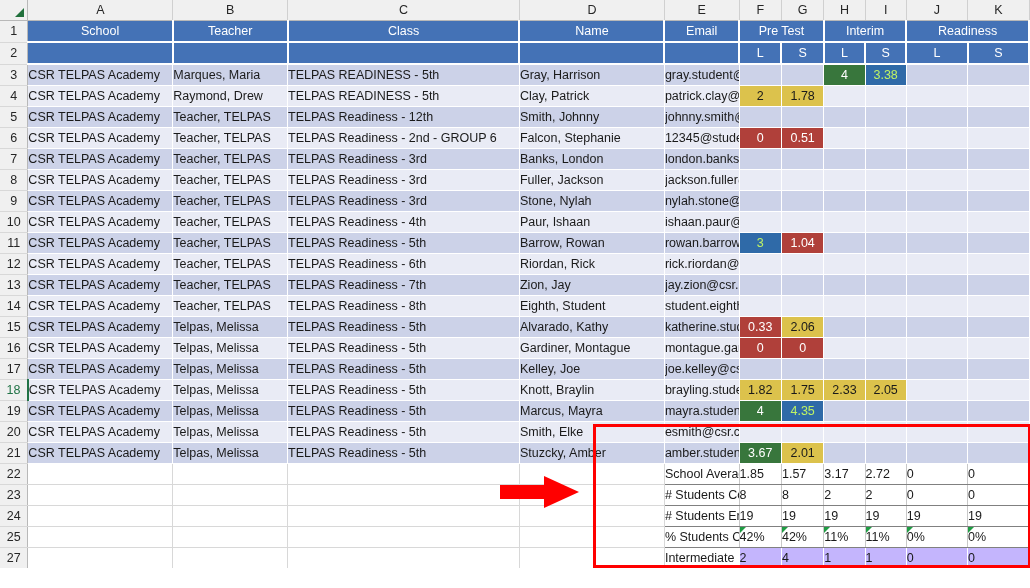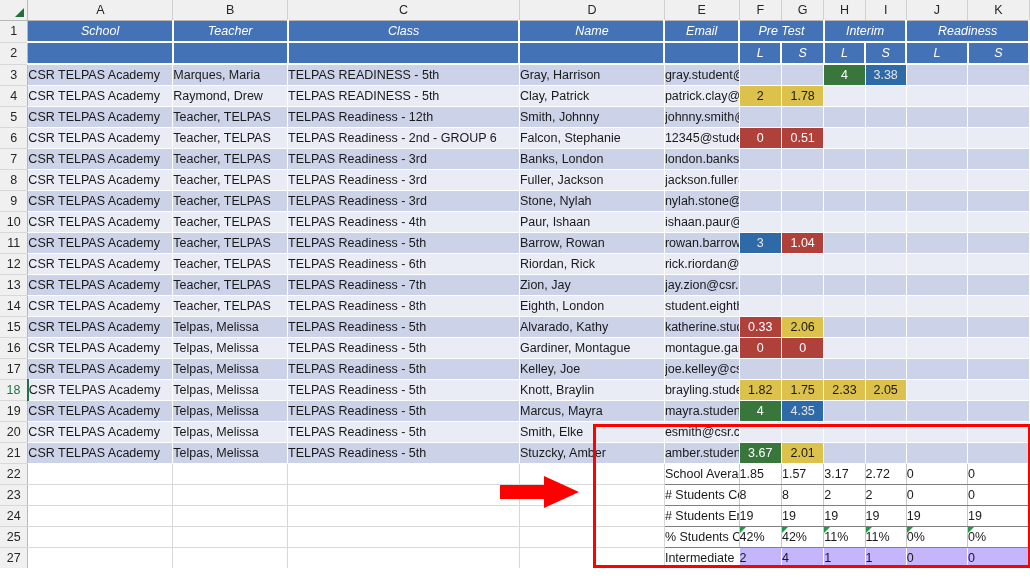--- a/index.html
+++ b/index.html
@@ -39,34 +39,33 @@
     font-size:11.5px;width:25px;
     border-right:1px solid #b8b8b8;border-bottom:1px solid #d8d8d8;
   }
   .rowhead.active{color:#217346;font-weight:normal;border-right:2px solid #217346;background:#f0f0f0;margin-left:14px;}
 
   
   .hdr{
     background:#4472b6;color:#ffffff;font-weight:bold;text-align:center;
     border-right:2px solid #ffffff;border-bottom:2px solid #ffffff;
     font-size:12.5px;
-    font-style:italic;
   }
   .hdr.sub{font-size:12.5px;}
 
   
   .band-a{background:#ccd2e8;}
   .band-b{background:#e9ebf5;}
   .cell{padding-left:4px;border-bottom:1px solid #ffffff;border-right:1px solid #ffffff;}
   .cell.score{text-align:center;padding-left:0;}
 
   
   .sc-red   {background:#b0403a;color:#ffffff;}
   .sc-yel   {background:#dcc24c;color:#1a1a1a;}
-  .sc-blue  {background:#2f6aa8;color:#e5e5e5;}
+  .sc-blue  {background:#2f6aa8;color:#bef264;}
   .sc-green {background:#38763c;color:#ffffff;}
 
   
   .sum-label{
     background:#ffffff;text-align:left;padding-left:6px;font-weight:bold;
     border-bottom:1px solid #808080;color:#1a1a1a;
   }
   .sum-label.plain{font-weight:normal;}
   .sum-val{
     background:#ffffff;text-align:left;border-bottom:1px solid #808080;
@@ -304,21 +303,21 @@
           <td class="cell score band-a"></td>
           <td class="cell score band-a"></td>
           <td class="cell score band-a"></td>
           <td class="cell score band-a"></td>
         </tr>
         <tr>
           <td class="rowhead">14</td>
           <td class="cell band-b">CSR TELPAS Academy</td>
           <td class="cell band-b">Teacher, TELPAS</td>
           <td class="cell band-b">TELPAS Readiness - 8th</td>
-          <td class="cell band-b">Eighth, London</td>
+          <td class="cell band-b">Eighth, Student</td>
           <td class="cell band-b">student.eighth@csr.com</td>
           <td class="cell score band-b"></td>
           <td class="cell score band-b"></td>
           <td class="cell score band-b"></td>
           <td class="cell score band-b"></td>
           <td class="cell score band-b"></td>
           <td class="cell score band-b"></td>
         </tr>
         <tr>
           <td class="rowhead">15</td>

